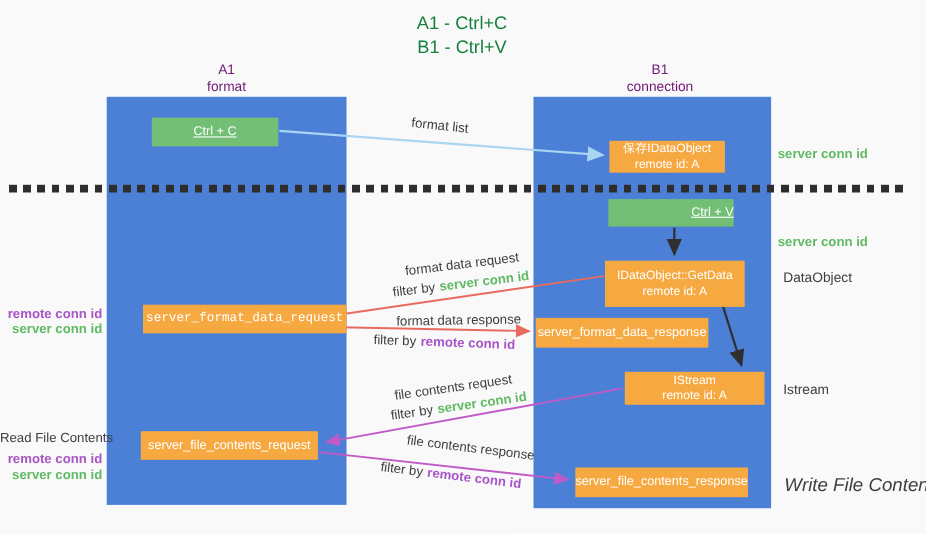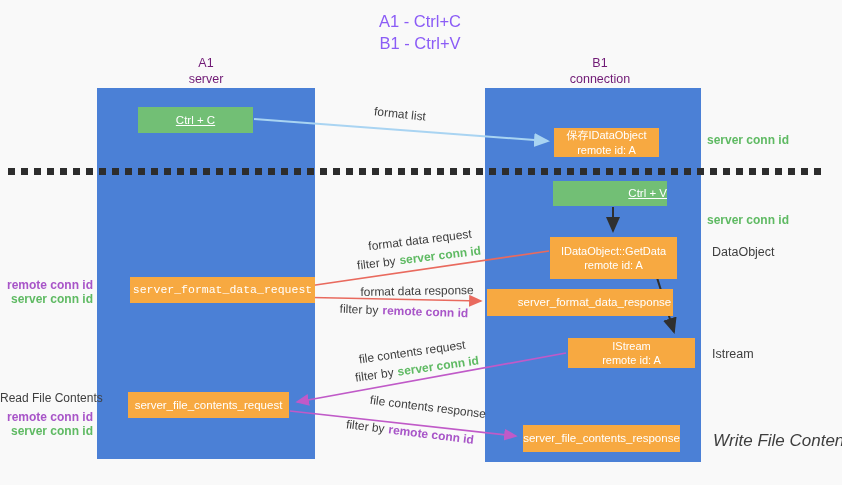--- a/index.html
+++ b/index.html
@@ -4,21 +4,21 @@
 <style>
   html,body { margin:0; padding:0; }
   .canvas {
     position:relative; width:842px; height:485px;
     background:#f9f9f9;
     font-family:"Liberation Sans", sans-serif;
     overflow:hidden;
   }
   .diagram-title {
     position:absolute; left:320px; top:10px; width:200px;
-    text-align:center; font-size:16.5px; color:#8b5cf6; line-height:1.35;
+    text-align:center; font-size:16.5px; color:#15803d; line-height:1.35;
   }
   .lane { position:absolute; background:#4b80d6; }
   #lane-left  { left:97px;  top:88px; width:218px; height:371px; }
   #lane-right { left:485px; top:88px; width:216px; height:374px; }
   .lane-header {
     position:absolute; text-align:center; font-size:12.5px;
     color:#701a75; line-height:1.3;
   }
   #header-left  { left:146px; top:55px; width:120px; }
   #header-right { left:540px; top:55px; width:120px; }
@@ -31,21 +31,21 @@
     display:flex; flex-direction:column; align-items:center; justify-content:center;
     text-align:center; font-size:11.5px; line-height:1.3; white-space:nowrap;
   }
   .node.green  { background:#72bf75;text-decoration:underline; }
   .node.orange { background:#f7a941; }
   #node-ctrl-c          { left:138px; top:107px; width:115px; height:26px; }
   #node-save-idobj      { left:554px; top:128px; width:105px; height:29px; font-size:11px; }
   #node-ctrl-v          { left:553px; top:181px; width:114px; height:25px;align-items:flex-end; }
   #node-getdata         { left:550px; top:237px; width:127px; height:42px; font-size:11px; }
   #node-format-request  { left:130px; top:277px; width:185px; height:26px;font-family:Liberation Mono, monospace; }
-  #node-format-response { left:487px; top:289px; width:157px; height:27px;padding-left:29px; }
+  #node-format-response { left:487px; top:289px; width:157px; height:27px; }
   #node-istream         { left:568px; top:338px; width:127px; height:30px; font-size:11px; }
   #node-file-request    { left:128px; top:392px; width:161px; height:26px; }
   #node-file-response   { left:523px; top:425px; width:157px; height:27px; }
 
   svg.arrows { position:absolute; left:0; top:0; width:842px; height:485px; pointer-events:none; }
 
   .lbl { position:absolute; white-space:nowrap; font-size:12px; color:#3e3e3e; }
   .lbl.centered { transform:translate(-50%,-50%) rotate(var(--r,0deg)); }
   .green-text  { color:#5fba63; font-weight:bold; }
   .purple-text { color:#a855c8; font-weight:bold; }
@@ -78,21 +78,21 @@
 
 <div class="canvas">
 
   <div class="diagram-title">
     <div>A1 - Ctrl+C</div>
     <div>B1 - Ctrl+V</div>
   </div>
 
   <div class="lane-header" id="header-left">
     <div>A1</div>
-    <div>server</div>
+    <div>format</div>
   </div>
   <div class="lane-header" id="header-right">
     <div>B1</div>
     <div>connection</div>
   </div>
 
   <div class="lane" id="lane-left"></div>
   <div class="lane" id="lane-right"></div>
 
   <div class="dotted-line"></div>

